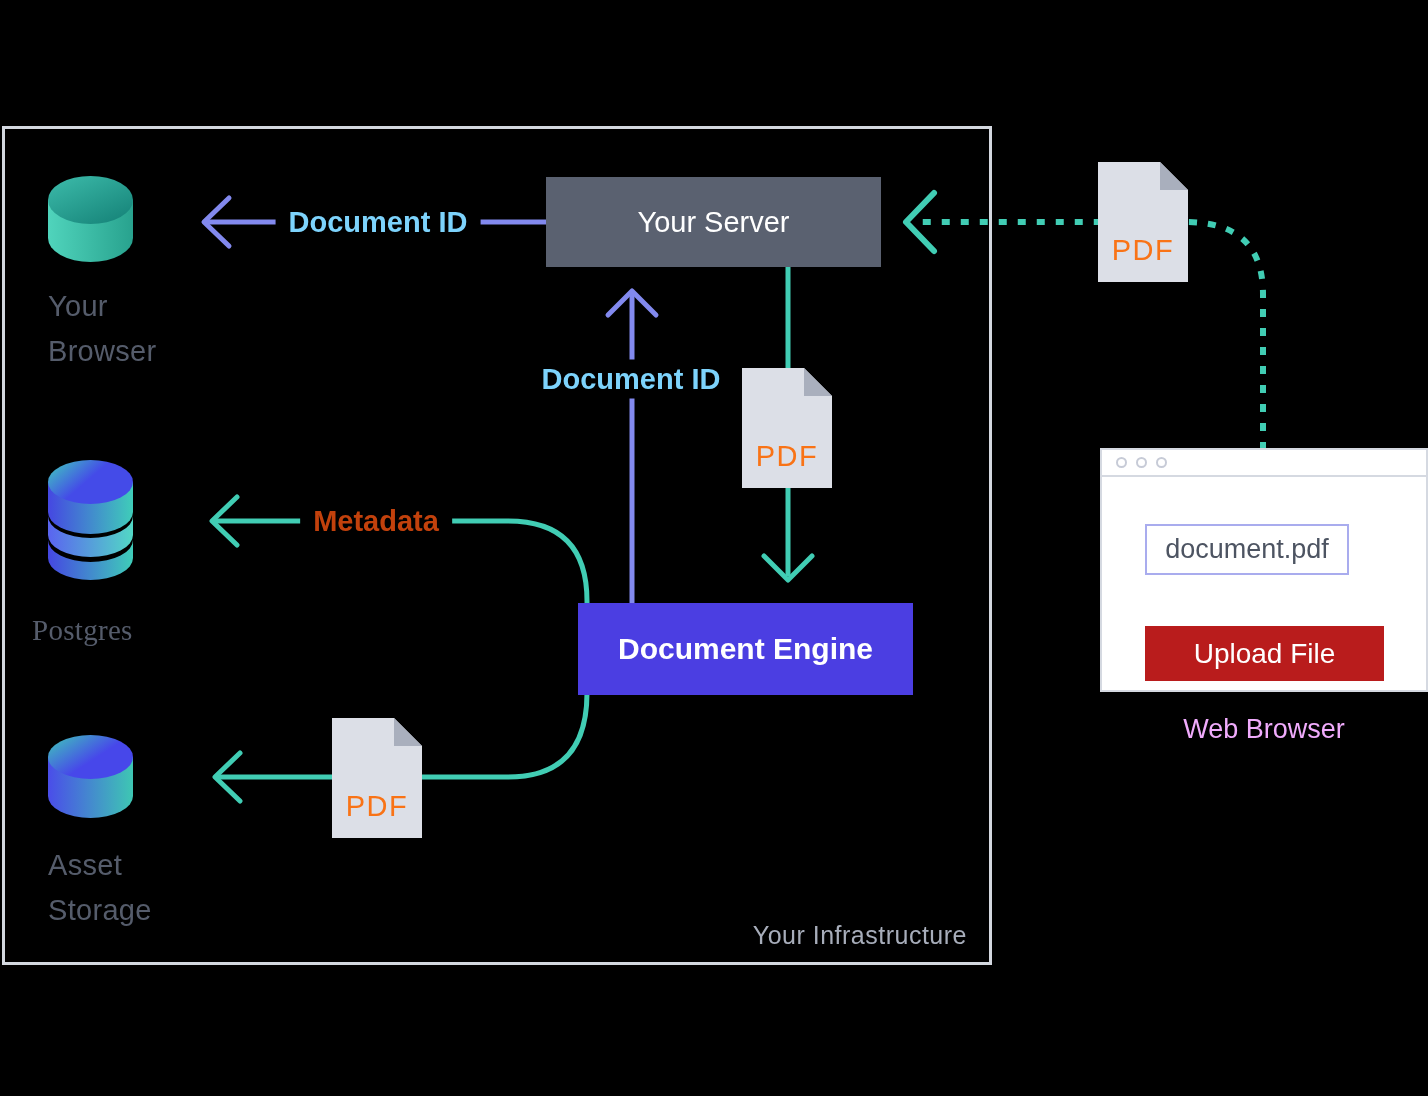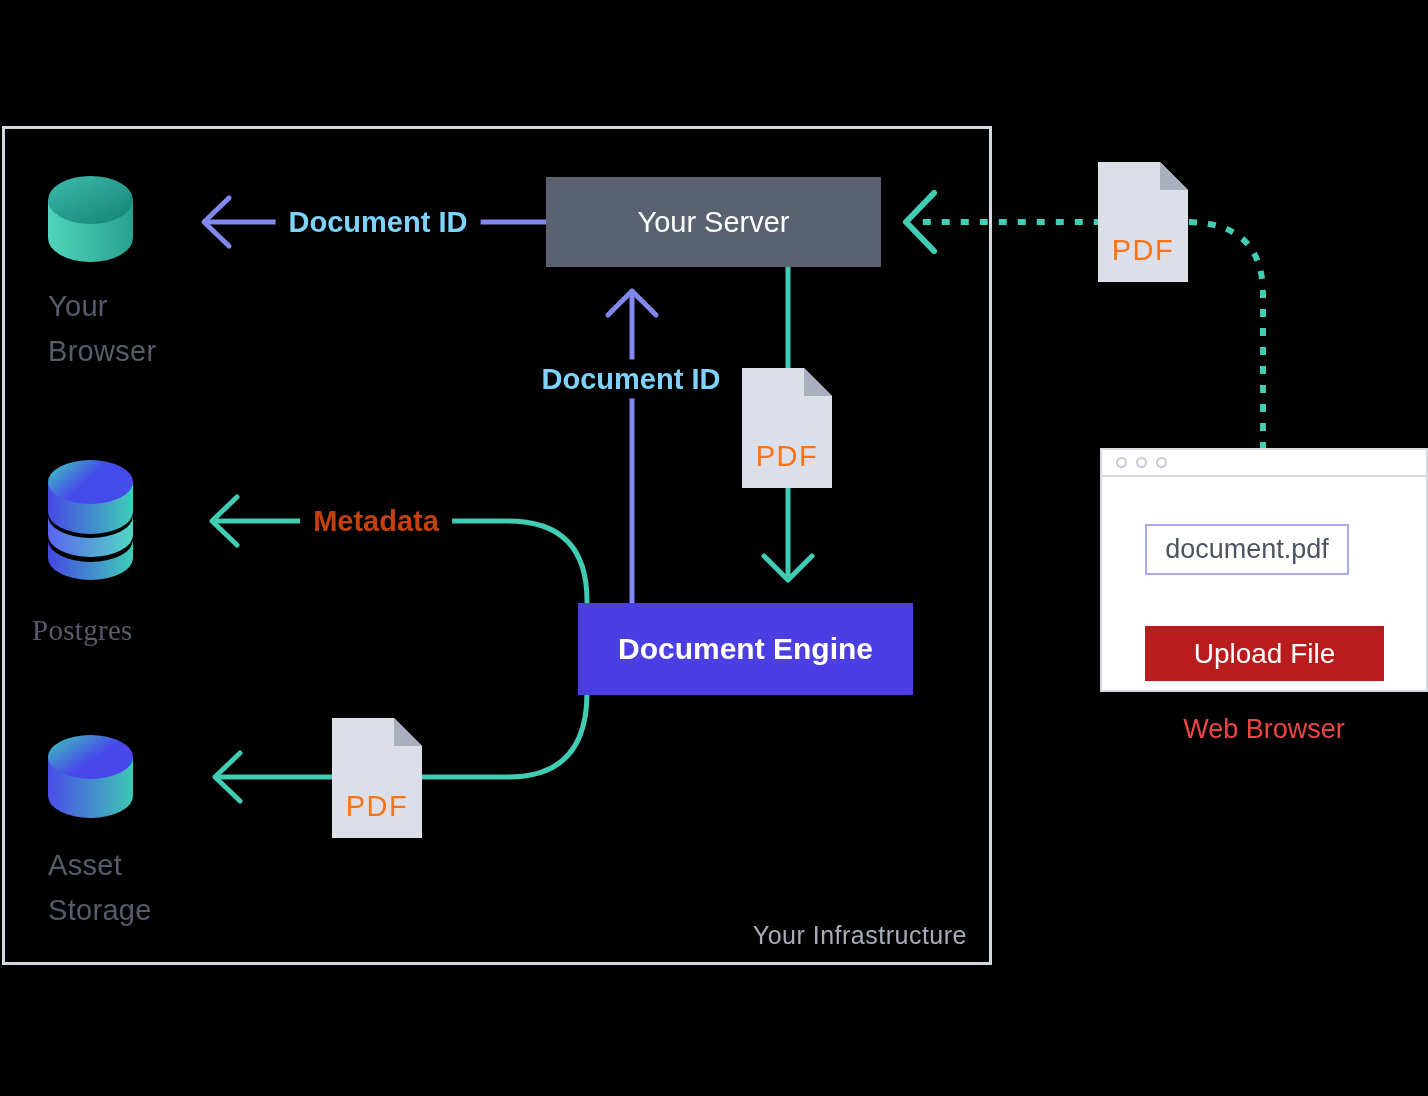--- a/index.html
+++ b/index.html
@@ -72,21 +72,21 @@
     border:2px solid #a9acee; background:#fff; text-align:center;
     font-family:"Liberation Sans", sans-serif; font-size:27px; color:#4d5462; outline:none;
   }
   .upload-btn {
     position:absolute; left:43px; top:144px; width:239px; height:55px;
     background:#b91c1c; color:#fff; font-size:28px; font-weight:500;
     display:flex; align-items:center; justify-content:center; cursor:pointer;margin-top:32px;
   }
   .browser-caption {
     position:absolute; left:1100px; top:714px; width:328px; text-align:center;
-    font-size:27px; font-weight:500; color:#ef4444; z-index:2;
+    font-size:27px; font-weight:500; color:#f0abfc; z-index:2;
   }
 </style>
 </head>
 <body>
 
 <div class="canvas">
 
   <div class="infra-box">
     <div class="infra-label">Your Infrastructure</div>
   </div>

